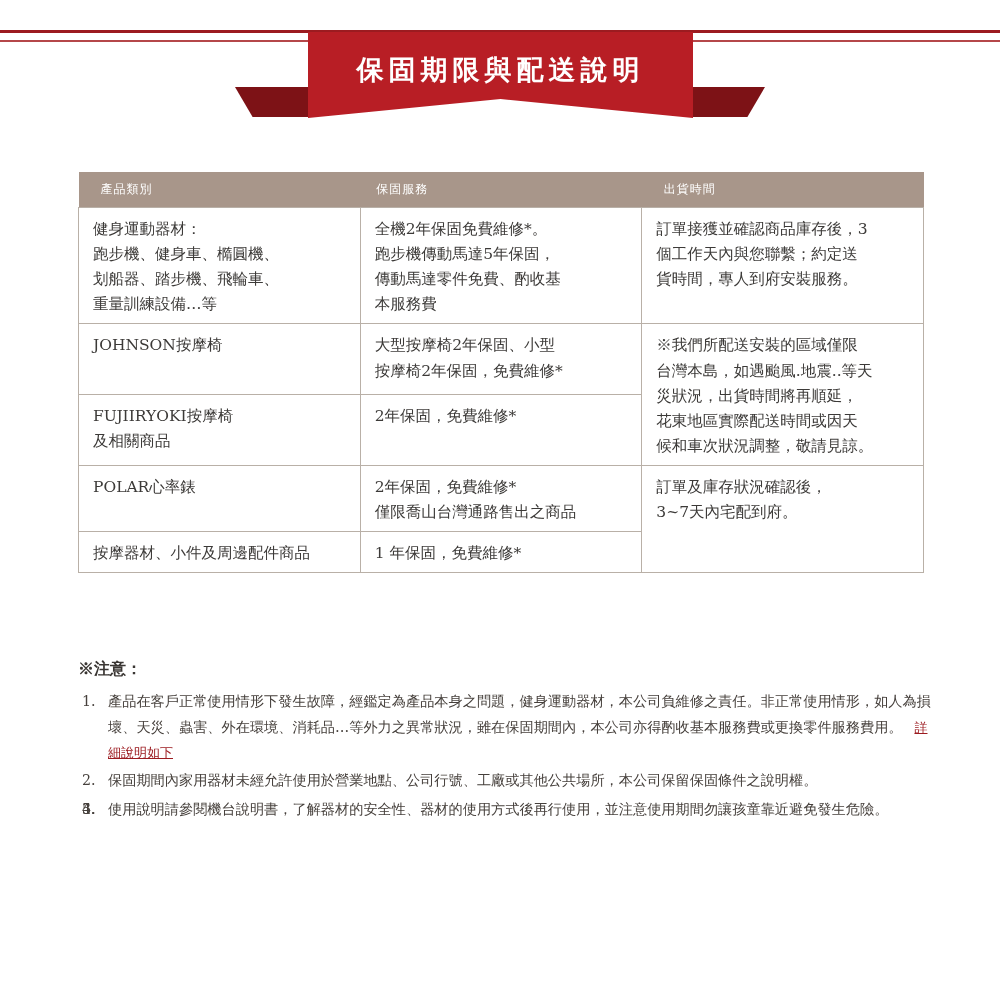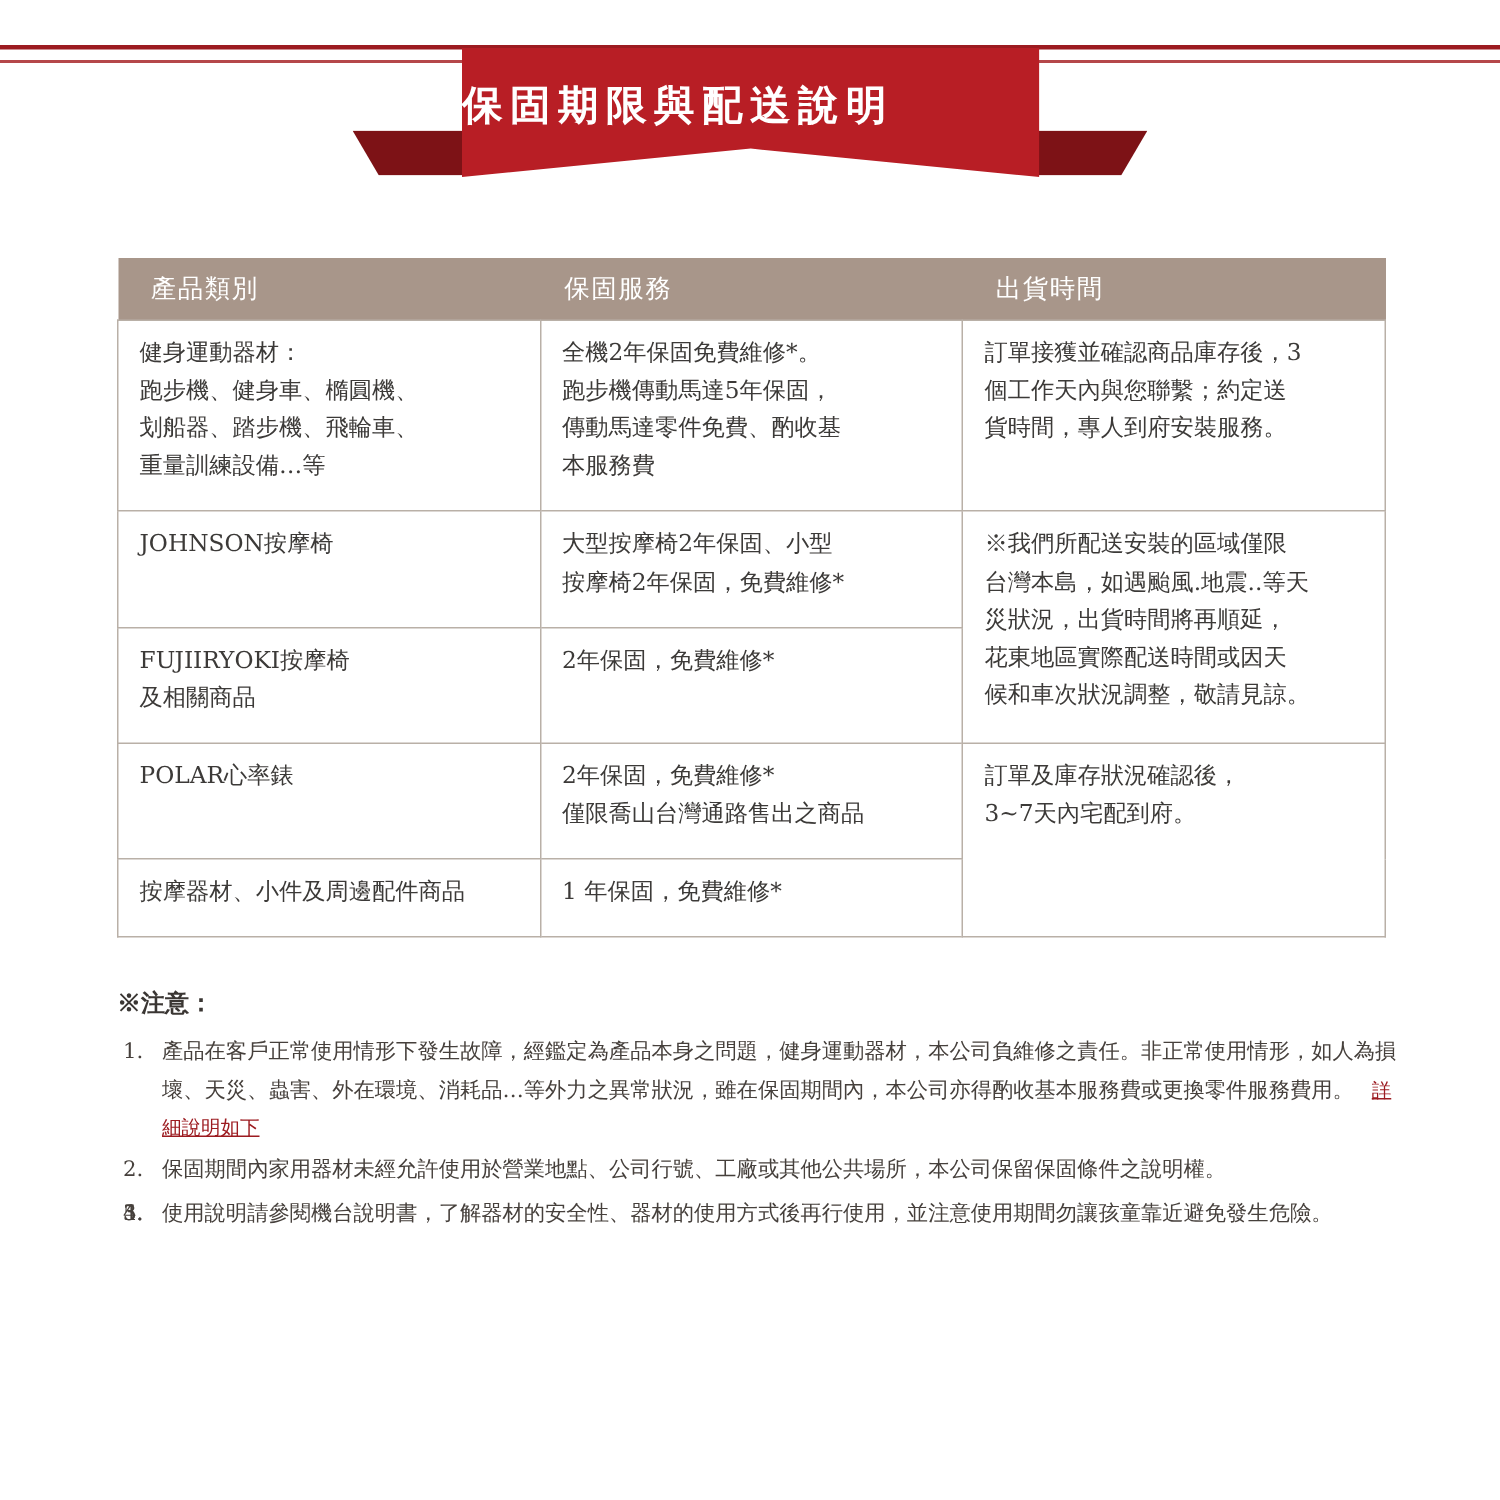--- a/index.html
+++ b/index.html
@@ -56,21 +56,21 @@
     height: 86px;
     background: #b81e25;
     clip-path: polygon(0 0, 100% 0, 100% 100%, 50% 78%, 0 100%);
     box-sizing: border-box;
   }
   .banner-title {
     position: absolute;
     left: 308px;
     top: 52px;
     width: 385px;
-    text-align: left;
+    text-align: center;
     color: #ffffff;
     font-size: 27px;
     letter-spacing: 5px;
     font-weight: bold;
     font-family: "DejaVu Serif", "Liberation Serif", serif;
   }
 
   
   .table-wrap {
     position: absolute;
@@ -79,35 +79,35 @@
     width: 846px;
   }
   table.warranty {
     border-collapse: collapse;
     width: 846px;
     table-layout: fixed;
   }
   table.warranty th {
     background: #a8968a;
     color: #ffffff;
-    font-size: 17px;
+    font-size: 12px;
     font-weight: normal;
     text-align: left;
     padding: 9px 12px 9px 22px;
     letter-spacing: 1px;
     border: none;
   }
   table.warranty th.c2 { padding-left: 16px; }
   table.warranty th.c3 { padding-left: 22px; }
 
   table.warranty td {
     border: 1px solid #b9b0a7;
     font-size: 15.5px;
     line-height: 1.62;
-    padding: 9px 10px 17px 14px;
+    padding: 9px 10px 6px 14px;
     vertical-align: top;
     color: #3c3a38;
   }
   td.col-a { width: 286px; }
   td.col-b { width: 265px; }
   td.col-c { width: 295px; }
 
   td.mid { vertical-align: middle; }
   .nowrap-cell { white-space: pre-line; }
 

